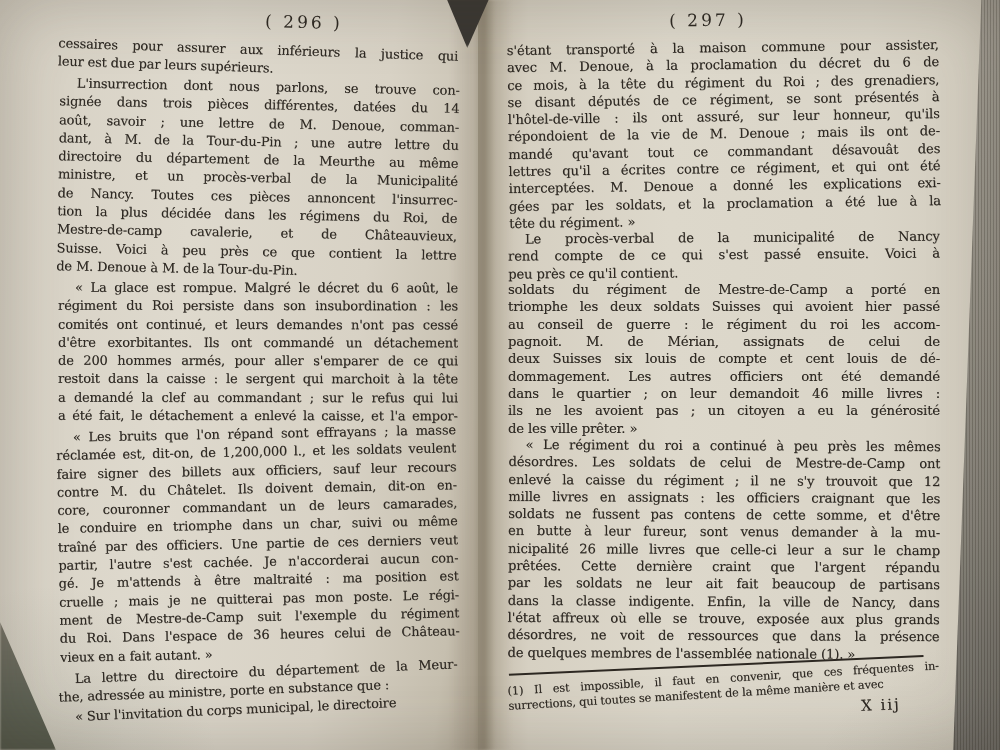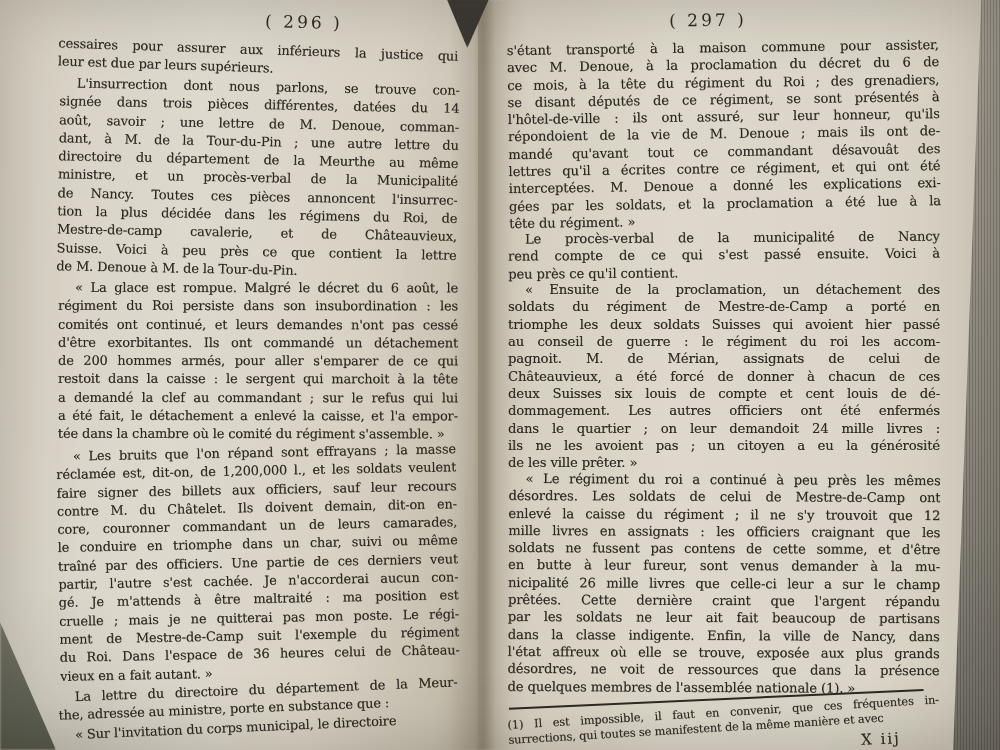--- a/index.html
+++ b/index.html
@@ -132,21 +132,20 @@
         </div>
         <div class="para">
           <div class="line indent">« La glace est rompue. Malgré le décret du 6 août, le</div>
           <div class="line">régiment du Roi persiste dans son insubordination : les</div>
           <div class="line">comités ont continué, et leurs demandes n'ont pas cessé</div>
           <div class="line">d'être exorbitantes. Ils ont commandé un détachement</div>
           <div class="line">de 200 hommes armés, pour aller s'emparer de ce qui</div>
           <div class="line">restoit dans la caisse : le sergent qui marchoit à la tête</div>
           <div class="line">a demandé la clef au commandant ; sur le refus qui lui</div>
           <div class="line">a été fait, le détachement a enlevé la caisse, et l'a empor-</div>
-          <div class="line lastline">tée dans la chambre où le comité du régiment s'assemble. »</div>
         </div>
         <div class="para">
           <div class="line indent">« Les bruits que l'on répand sont effrayans ; la masse</div>
           <div class="line">réclamée est, dit-on, de 1,200,000 l., et les soldats veulent</div>
           <div class="line">faire signer des billets aux officiers, sauf leur recours</div>
           <div class="line">contre M. du Châtelet. Ils doivent demain, dit-on en-</div>
           <div class="line">core, couronner commandant un de leurs camarades,</div>
           <div class="line">le conduire en triomphe dans un char, suivi ou même</div>
           <div class="line">traîné par des officiers. Une partie de ces derniers veut</div>
           <div class="line">partir, l'autre s'est cachée. Je n'accorderai aucun con-</div>
@@ -181,29 +180,27 @@
           <div class="line">interceptées. M. Denoue a donné les explications exi-</div>
           <div class="line">gées par les soldats, et la proclamation a été lue à la</div>
           <div class="line lastline">tête du régiment. »</div>
         </div>
         <div class="para">
           <div class="line indent">Le procès-verbal de la municipalité de Nancy</div>
           <div class="line">rend compte de ce qui s'est passé ensuite. Voici à</div>
           <div class="line lastline">peu près ce qu'il contient.</div>
         </div>
         <div class="para">
-          <div class="line indent">« Ensuite de la proclamation, un détachement des</div>
           <div class="line">soldats du régiment de Mestre-de-Camp a porté en</div>
           <div class="line">triomphe les deux soldats Suisses qui avoient hier passé</div>
           <div class="line">au conseil de guerre : le régiment du roi les accom-</div>
           <div class="line">pagnoit. M. de Mérian, assignats de celui de</div>
-          <div class="line">Châteauvieux, a été forcé de donner à chacun de ces</div>
           <div class="line">deux Suisses six louis de compte et cent louis de dé-</div>
-          <div class="line">dommagement. Les autres officiers ont été enfermés</div>
-          <div class="line">dans le quartier ; on leur demandoit 24 mille livres :</div>
+          <div class="line">dommagement. Les autres officiers ont été demandé</div>
+          <div class="line">dans le quartier ; on leur demandoit 46 mille livres :</div>
           <div class="line">ils ne les avoient pas ; un citoyen a eu la générosité</div>
           <div class="line lastline">de les ville prêter. »</div>
         </div>
         <div class="para">
           <div class="line indent">« Le régiment du roi a continué à peu près les mêmes</div>
           <div class="line">désordres. Les soldats de celui de Mestre-de-Camp ont</div>
           <div class="line">enlevé la caisse du régiment ; il ne s'y trouvoit que 12</div>
           <div class="line">mille livres en assignats : les officiers craignant que les</div>
           <div class="line">soldats ne fussent pas contens de cette somme, et d'être</div>
           <div class="line">en butte à leur fureur, sont venus demander à la mu-</div>

